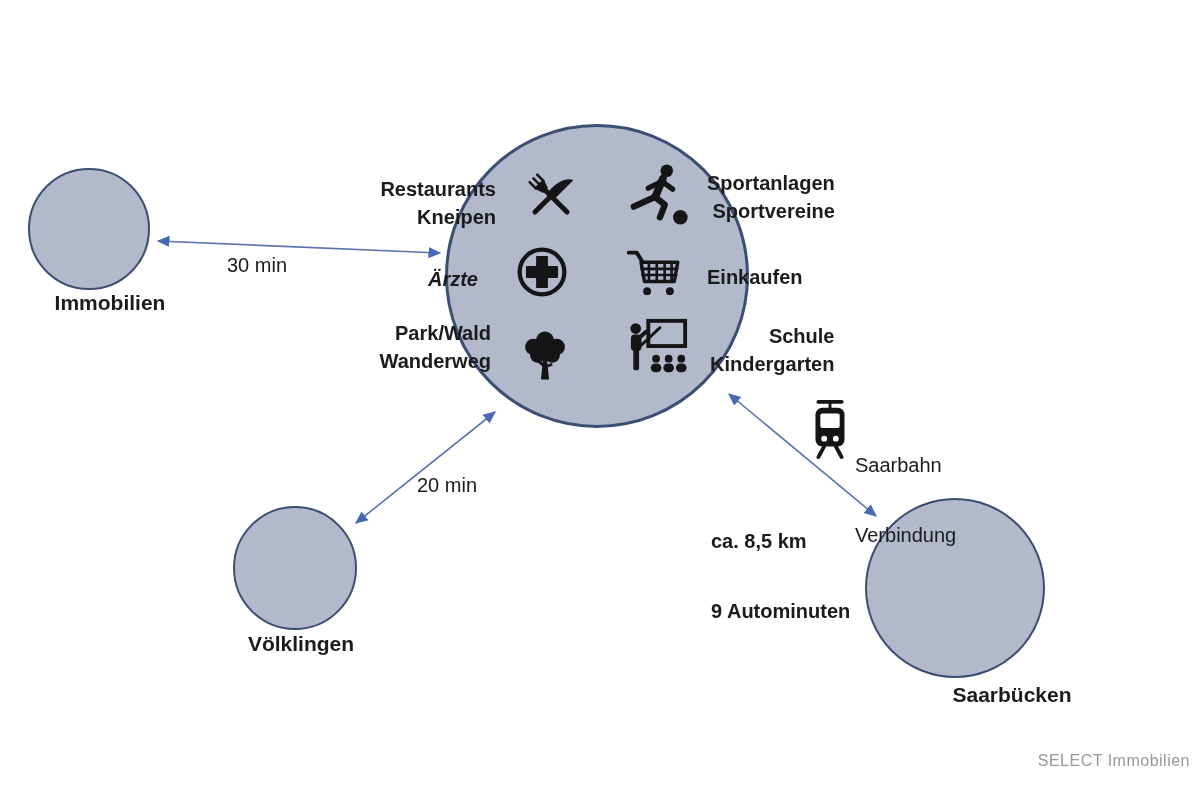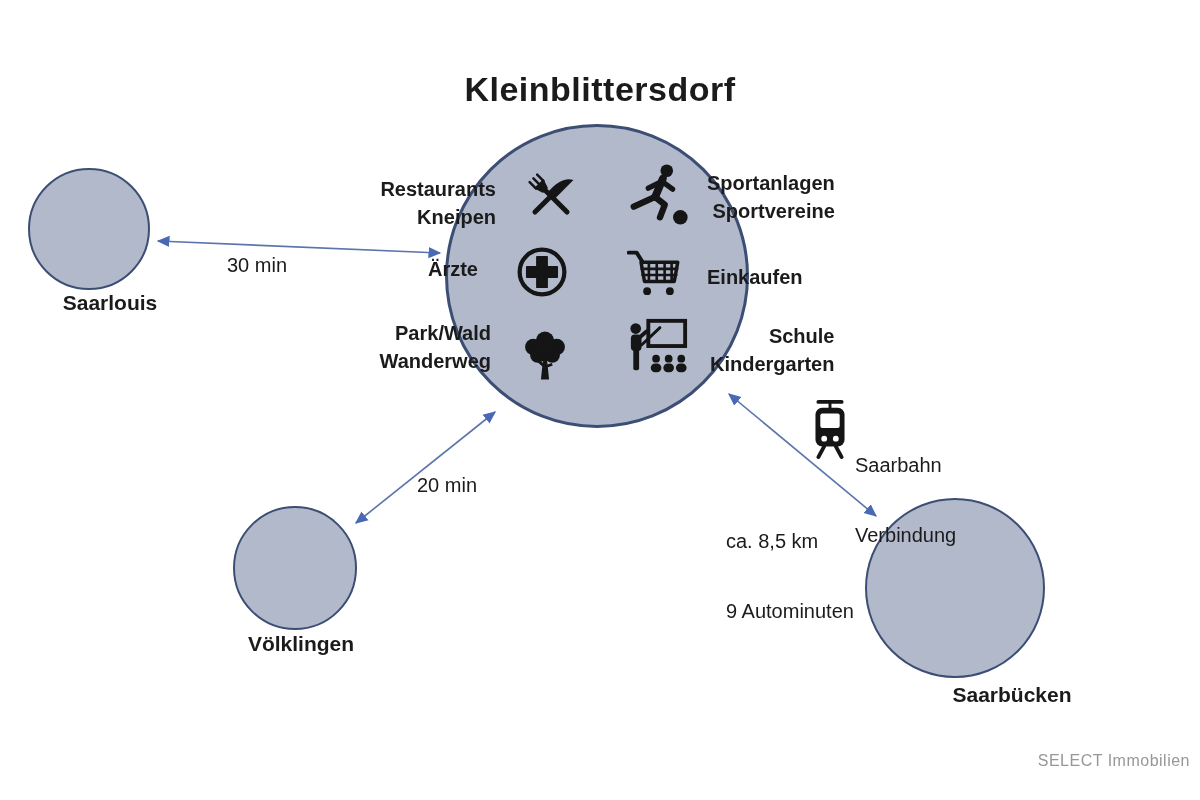--- a/index.html
+++ b/index.html
@@ -40,21 +40,20 @@
   .watermark {
     position:absolute; right:10px; top:752px; font-size:16px;
     color:#979797; letter-spacing:0.5px; text-shadow:1px 1px 0 #ffffff;
   }
 </style>
 </head>
 <body>
 
 <div id="canvas">
 
-  <div class="title">Kleinblittersdorf</div>
 
   <svg id="arrow-layer" width="1200" height="800" viewBox="0 0 1200 800">
     <defs>
       <marker id="ah" viewBox="0 0 10 10" refX="9" refY="5" markerWidth="8" markerHeight="8" orient="auto-start-reverse">
         <path d="M0,0.6 L10,5 L0,9.4 Z" fill="#4a69b4"></path>
       </marker>
     </defs>
     <line x1="158" y1="241" x2="440" y2="253" stroke="#5b74ad" stroke-width="1.6" marker-start="url(#ah)" marker-end="url(#ah)"></line>
     <line x1="356" y1="523" x2="495" y2="412" stroke="#5b74ad" stroke-width="1.6" marker-start="url(#ah)" marker-end="url(#ah)"></line>
     <line x1="729" y1="394" x2="876" y2="516" stroke="#5b74ad" stroke-width="1.6" marker-start="url(#ah)" marker-end="url(#ah)"></line>
@@ -62,21 +61,21 @@
 
   <div id="main-circle" class="circle"></div>
   <div id="circle-saarlouis" class="circle"></div>
   <div id="circle-voelklingen" class="circle"></div>
   <div id="circle-saarbruecken" class="circle"></div>
 
   <div class="feature-label align-right" style="right:704px; top:175px;">
     <span>Restaurants</span>
     <span>Kneipen</span>
   </div>
-  <div class="feature-label align-right" style="right:722px; top:255px;">
+  <div class="feature-label align-right" style="right:722px; top:265px;font-style:italic;">
     <span>Ärzte</span>
   </div>
   <div class="feature-label align-right" style="right:709px; top:319px;">
     <span>Park/Wald</span>
     <span>Wanderweg</span>
   </div>
 
   <div class="feature-label" style="left:707px; top:169px;">
     <span>Sportanlagen</span>
     <span>Sportvereine</span>
@@ -160,28 +159,28 @@
     <path d="M20,4 v8" stroke="#151515" stroke-width="3" fill="none"></path>
     <rect x="5" y="10" width="30" height="40" rx="7" fill="#151515"></rect>
     <rect x="10" y="16" width="20" height="15" rx="2" fill="#ffffff"></rect>
     <circle cx="14" cy="42" r="3" fill="#ffffff"></circle>
     <circle cx="26" cy="42" r="3" fill="#ffffff"></circle>
     <path d="M14,50 L8,61 M26,50 L32,61" stroke="#151515" stroke-width="4" stroke-linecap="round" fill="none"></path>
   </svg>
 
   <div class="route-label center-text" style="left:227px; top:252px; width:70px;">30 min</div>
   <div class="route-label center-text" style="left:417px; top:472px; width:70px;">20 min</div>
-  <div class="route-label" style="left:726px; top:485px;">
+  <div class="route-label" style="left:711px; top:485px;font-weight:bold;">
     <span>ca. 8,5 km</span>
     <span>9 Autominuten</span>
   </div>
   <div class="route-label" style="left:855px; top:409px;">
     <span>Saarbahn</span>
     <span>Verbindung</span>
   </div>
 
-  <div class="city-label" style="left:30px; top:291px;">Saarlouis</div>
+  <div class="city-label" style="left:30px; top:291px;">Immobilien</div>
   <div class="city-label" style="left:221px; top:632px;">Völklingen</div>
   <div class="city-label" style="left:932px; top:683px;">Saarbücken</div>
 
   <div class="watermark">SELECT Immobilien</div>
 
 </div>
 
 </body></html>

